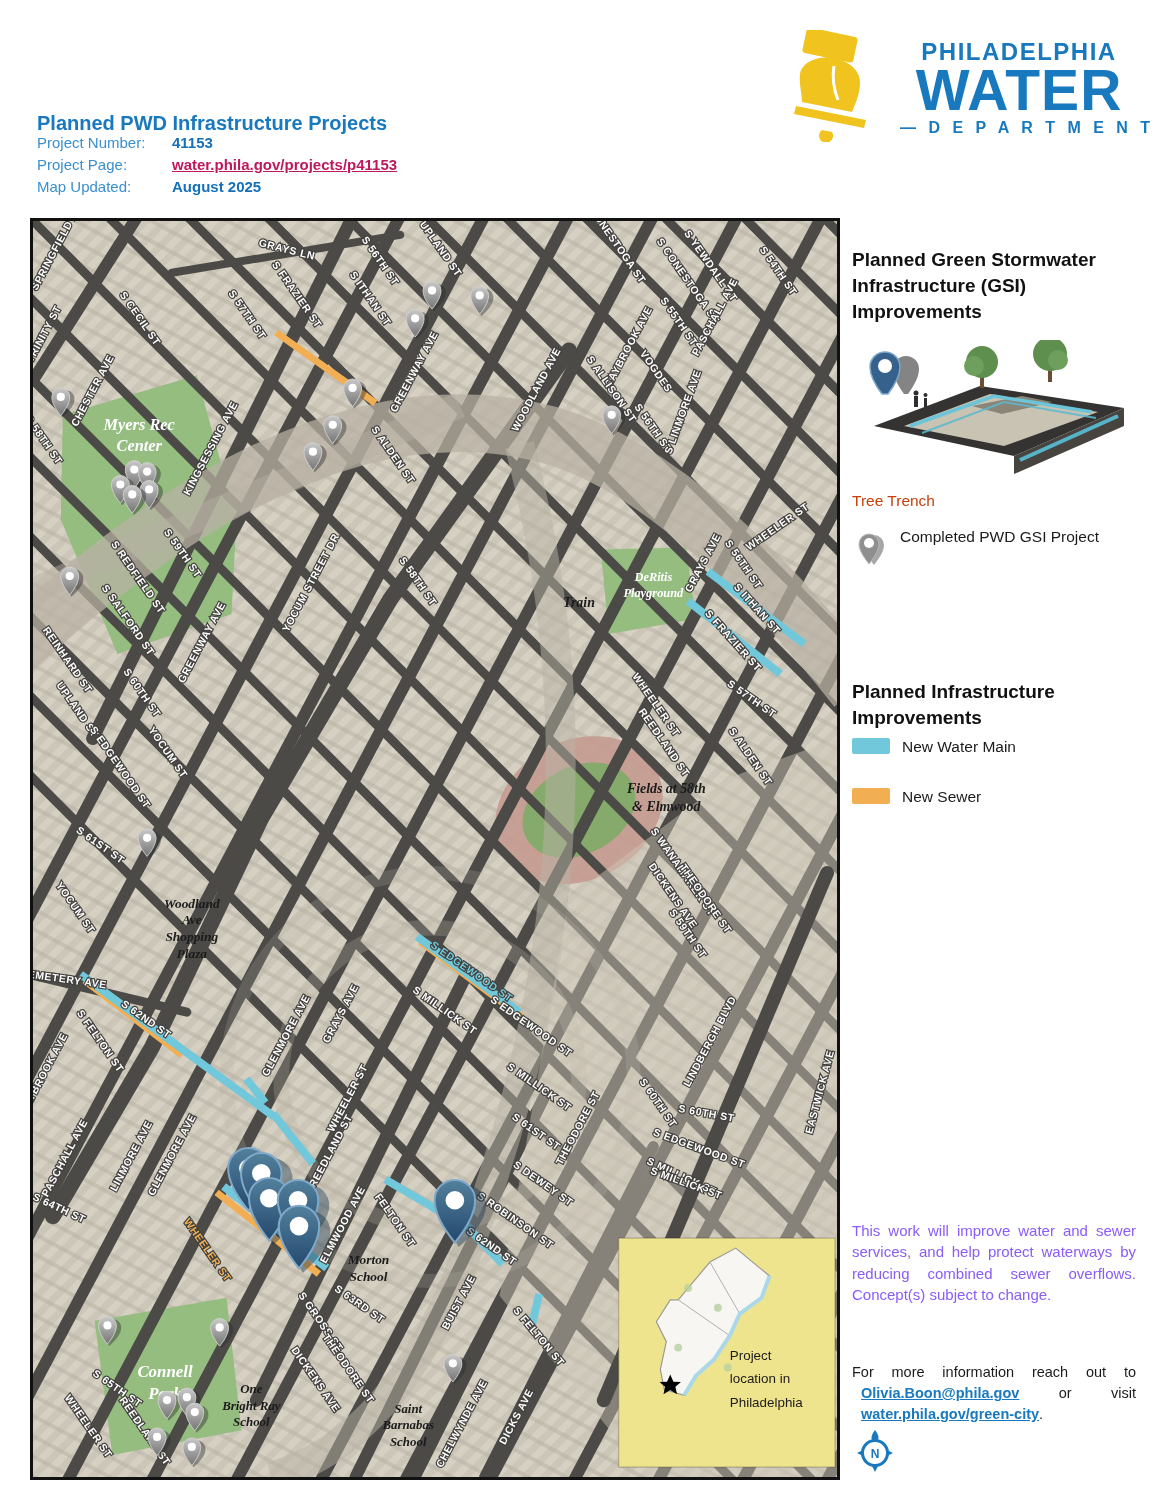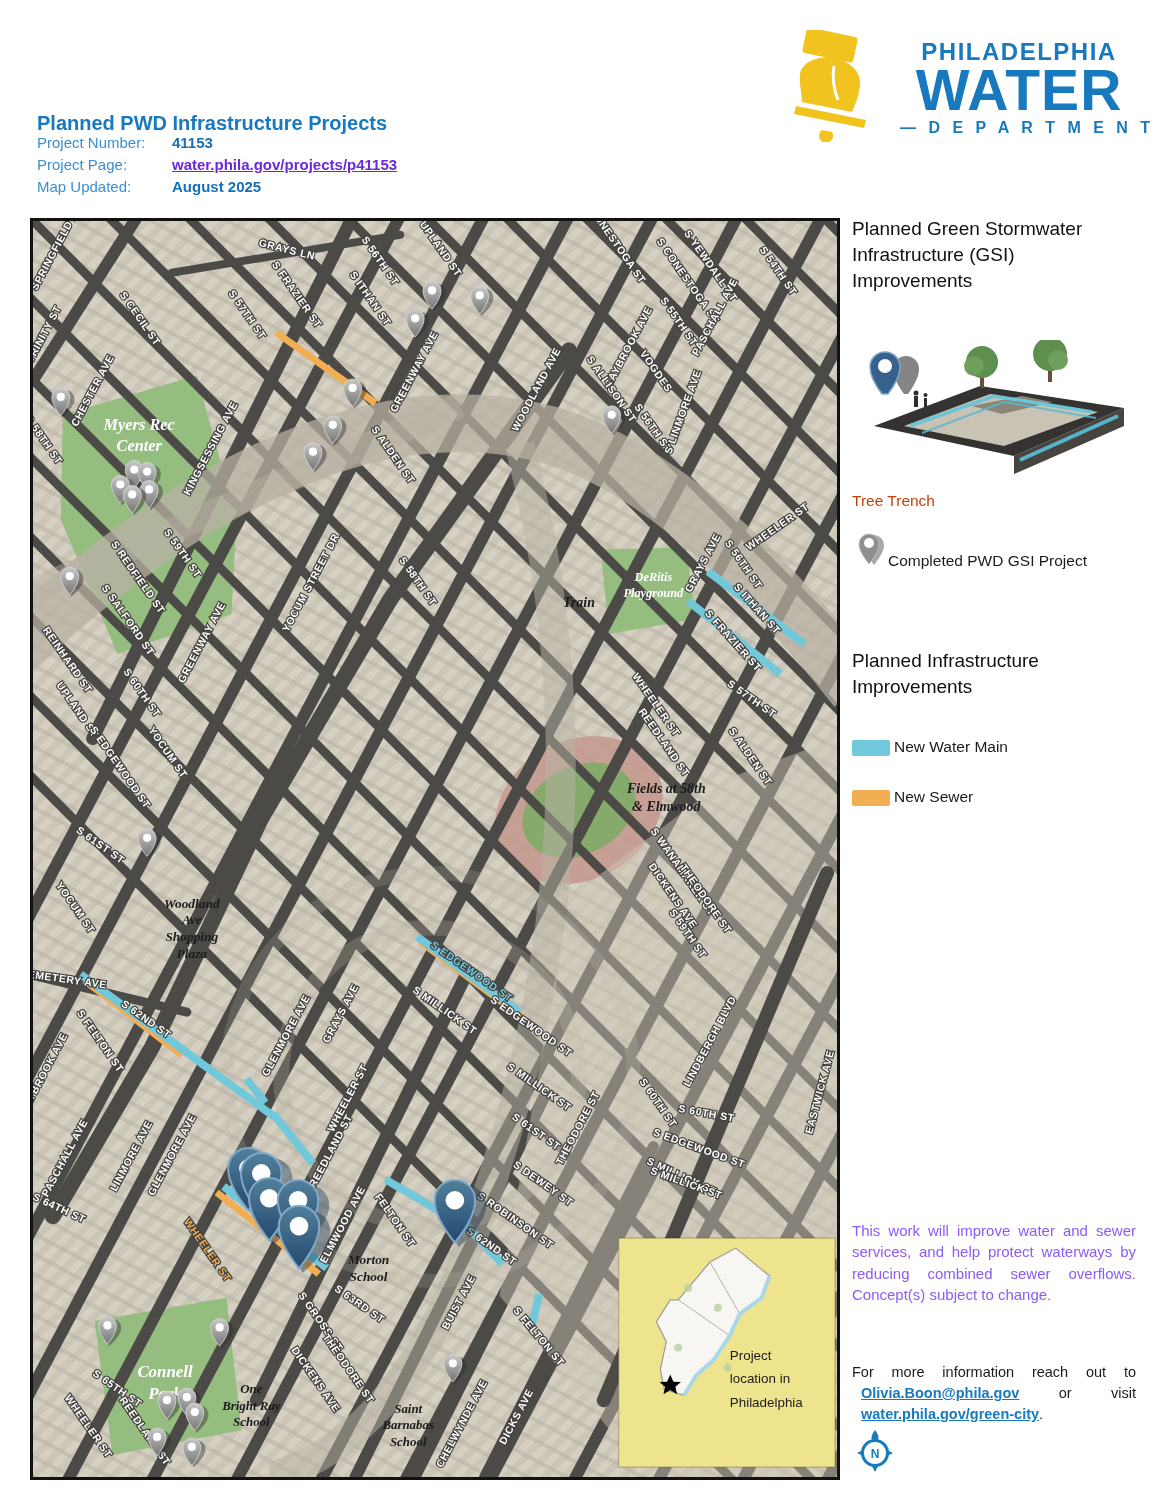--- a/index.html
+++ b/index.html
@@ -6,42 +6,42 @@
   body{font-family:"Liberation Sans", sans-serif; -webkit-font-smoothing:antialiased;}
   #page{position:relative;width:1159px;height:1500px;background:#fff;overflow:hidden;}
 
   
   #title{position:absolute;left:37px;top:38px;font-size:29px;font-weight:bold;color:#1879BE;letter-spacing:-0.3px;white-space:nowrap;}
   #title sup{font-size:16px;font-weight:bold;}
   #subtitle{position:absolute;left:37px;top:84px;font-size:20px;font-weight:bold;color:#1879BE;margin-top:28px;}
   .info-row{position:absolute;left:37px;font-size:15px;color:#3B8FCC;width:500px;}
   .info-row .lbl{display:inline-block;width:135px;}
   .info-row .val{font-weight:bold;color:#1570B8;}
-  .info-row a{font-weight:bold;color:#6d28d9;}
+  .info-row a{font-weight:bold;color:#be185d;}
 
   
   #logo{position:absolute;left:782px;top:26px;width:360px;height:130px;}
   #logo-bell{position:absolute;left:0;top:4px;}
   #logo-text{position:absolute;left:118px;top:14px;width:238px;text-align:center;color:#1879BE;}
   #logo-line1{font-size:24px;font-weight:bold;letter-spacing:1.5px;line-height:1;}
   #logo-line2{font-size:57px;font-weight:bold;letter-spacing:1px;line-height:0.92;}
   #logo-line3{font-size:16px;font-weight:bold;letter-spacing:4px;line-height:1.5;white-space:nowrap;}
 
   
   #map-frame{position:absolute;left:30px;top:218px;width:810px;height:1262px;border:3px solid #111;box-sizing:border-box;background:#CCC6B8;}
   #map-svg{display:block;width:100%;height:100%;}
 
   
   .sb{position:absolute;left:852px;width:284px;color:#c2410c;}
-  .sb-h{font-size:19px;font-weight:normal;line-height:1.38;color:#111;}
+  .sb-h{font-size:19px;font-weight:bold;line-height:1.38;color:#111;margin-top:31px;}
   #gsi-illustration{position:absolute;left:852px;top:340px;width:284px;height:150px;}
   #tree-caption{top:492px;font-size:15.5px;}
-  #completed-row{position:absolute;left:852px;top:528px;width:284px;display:flex;align-items:flex-end;}
+  #completed-row{position:absolute;left:852px;top:528px;width:284px;display:flex;align-items:flex-start;gap:12px;}
   #completed-label{font-size:15.5px;color:#1b1b1b;}
-  .legend-row{position:absolute;left:852px;width:284px;display:flex;align-items:flex-end;gap:4px;}
+  .legend-row{position:absolute;left:852px;width:284px;display:flex;align-items:flex-start;gap:12px;}
   .swatch{width:38px;height:16px;border-radius:2px;flex:0 0 auto;}
   .legend-label{font-size:15.5px;color:#1b1b1b;}
   #sb-paragraph{top:1220px;font-size:15px;line-height:1.42;text-align:justify;color:#8b5cf6;}
   #sb-contact{top:1362px;font-size:14.5px;line-height:1.45;text-align:justify;color:#1b1b1b;}
   #sb-contact a{color:#1879BE;font-weight:bold;text-decoration:underline;margin-left:9px;}
   #compass{position:absolute;left:852px;top:1428px;width:46px;height:46px;}
 </style>
 </head>
 <body>
 

